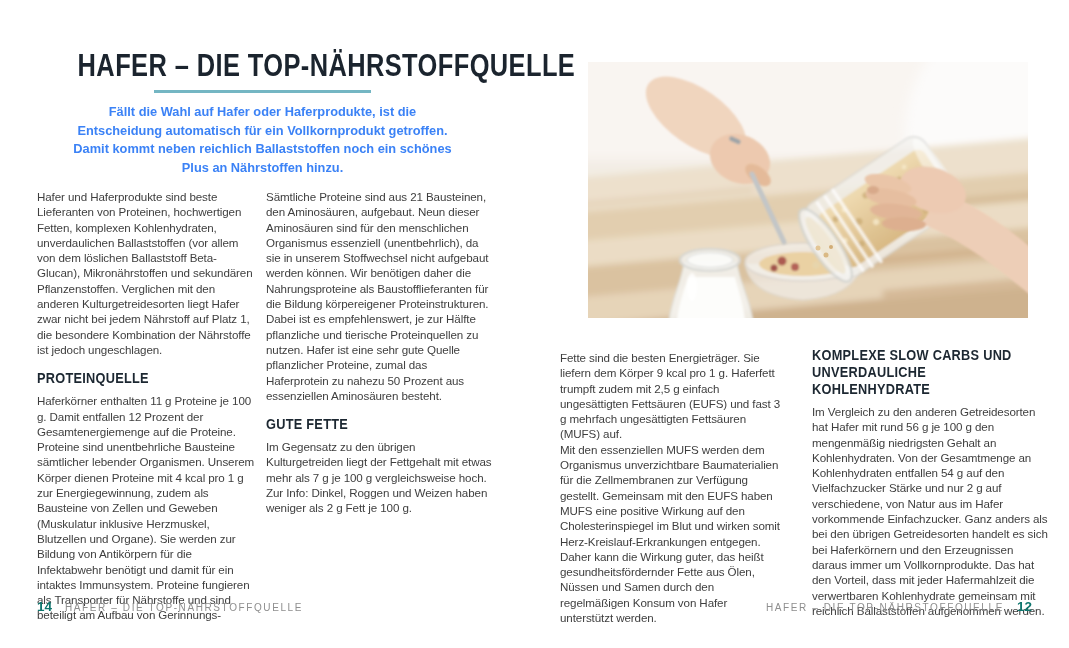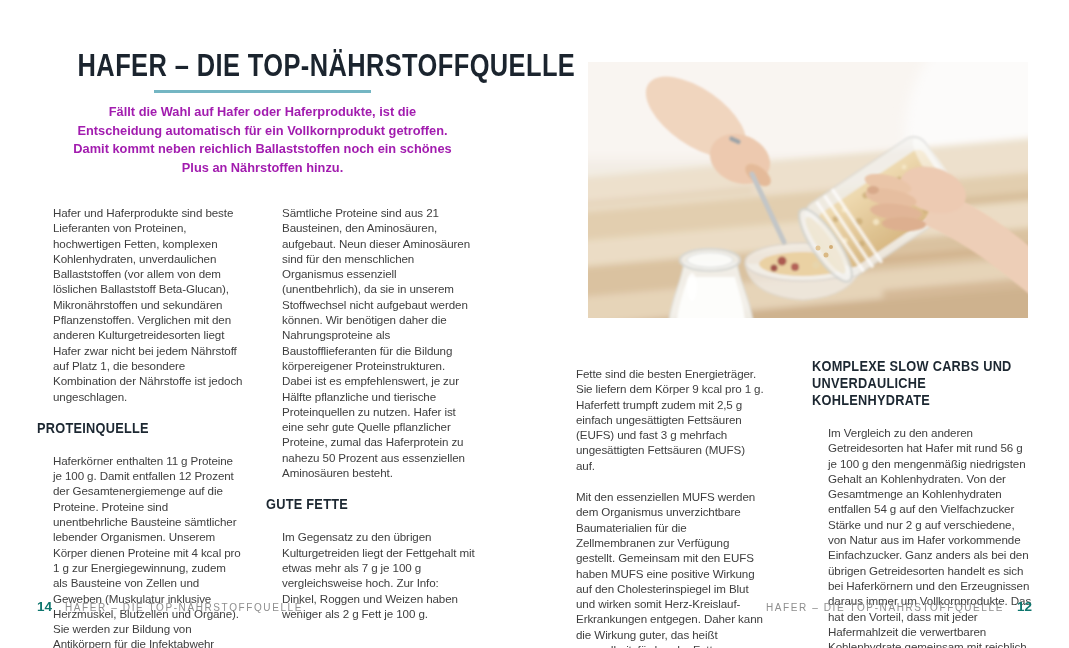--- a/index.html
+++ b/index.html
@@ -12,26 +12,26 @@
   .title-block { position: absolute; left: 37px; top: 48px; width: 451px; text-align: center; }
   .chapter-title {
     margin: 0; font-size: 31px; font-weight: 700; color: #1b242e;
     letter-spacing: 0.5px; white-space: nowrap;
     transform: scaleX(0.82); transform-origin: 50% 50%;
   }
   .title-underline { width: 217px; height: 3px; background: #74b6c3; margin: 6px auto 0; }
   .chapter-intro {
     margin: 10px auto 0; max-width: 392px;
     font-size: 12.8px; line-height: 18.5px; font-weight: 700;
-    color: #a21caf; text-align: center;
+    color: #3b82f6; text-align: center;
   }
   
   .col { position: absolute; }
   .body-text p {
-    margin: 16px; font-size: 11.6px; line-height: 15.3px;
+    margin: 0; font-size: 11.6px; line-height: 15.3px;
     letter-spacing: -0.1px; color: #3e3e3e; text-align: left;
     hyphens: auto; -webkit-hyphens: auto;
   }
   .section-heading {
     margin: 13px 0 6px; font-size: 14.5px; font-weight: 700;
     color: #1c2731; letter-spacing: 0.3px; line-height: 17px;
     white-space: pre-line; transform: scaleX(0.88); transform-origin: 0 50%;
   }
   .section-heading.first { margin-top: 0; }
   
@@ -184,21 +184,21 @@
 
         <rect width="440" height="256" fill="#ffffff" opacity="0.05"></rect>
       </svg>
     </div>
 
     <div class="col body-text" style="left:560px; top:350px; width:221px;">
       <p>Fette sind die besten Energieträger. Sie liefern dem Körper 9 kcal pro 1 g. Haferfett trumpft zudem mit 2,5 g einfach ungesättigten Fettsäuren (EUFS) und fast 3 g mehrfach ungesättigten Fettsäuren (MUFS) auf.</p>
       <p>Mit den essenziellen MUFS werden dem Organismus unverzichtbare Baumaterialien für die Zellmembranen zur Verfügung gestellt. Gemeinsam mit den EUFS haben MUFS eine positive Wirkung auf den Cholesterinspiegel im Blut und wirken somit Herz-Kreislauf-Erkrankungen entgegen. Daher kann die Wirkung guter, das heißt gesundheitsfördernder Fette aus Ölen, Nüssen und Samen durch den regelmäßigen Konsum von Hafer unterstützt werden.</p>
     </div>
 
-    <div class="col body-text" style="left:812px; top:358px; width:238px;">
+    <div class="col body-text" style="left:812px; top:347px; width:238px;">
       <h2 class="section-heading first">KOMPLEXE SLOW CARBS UND
 UNVERDAULICHE KOHLENHYDRATE</h2>
       <p>Im Vergleich zu den anderen Getreidesorten hat Hafer mit rund 56 g je 100 g den mengenmäßig niedrigsten Gehalt an Kohlenhydraten. Von der Gesamtmenge an Kohlenhydraten entfallen 54 g auf den Vielfachzucker Stärke und nur 2 g auf verschiedene, von Natur aus im Hafer vorkommende Einfachzucker. Ganz anders als bei den übrigen Getreidesorten handelt es sich bei Haferkörnern und den Erzeugnissen daraus immer um Vollkornprodukte. Das hat den Vorteil, dass mit jeder Hafermahlzeit die verwertbaren Kohlenhydrate gemeinsam mit reichlich Ballaststoffen aufgenommen werden.</p>
     </div>
 
     <div class="footer right">
       <span class="running-title">HAFER – DIE TOP-NÄHRSTOFFQUELLE</span>
       <span class="page-number">12</span>
     </div>
   </div>

